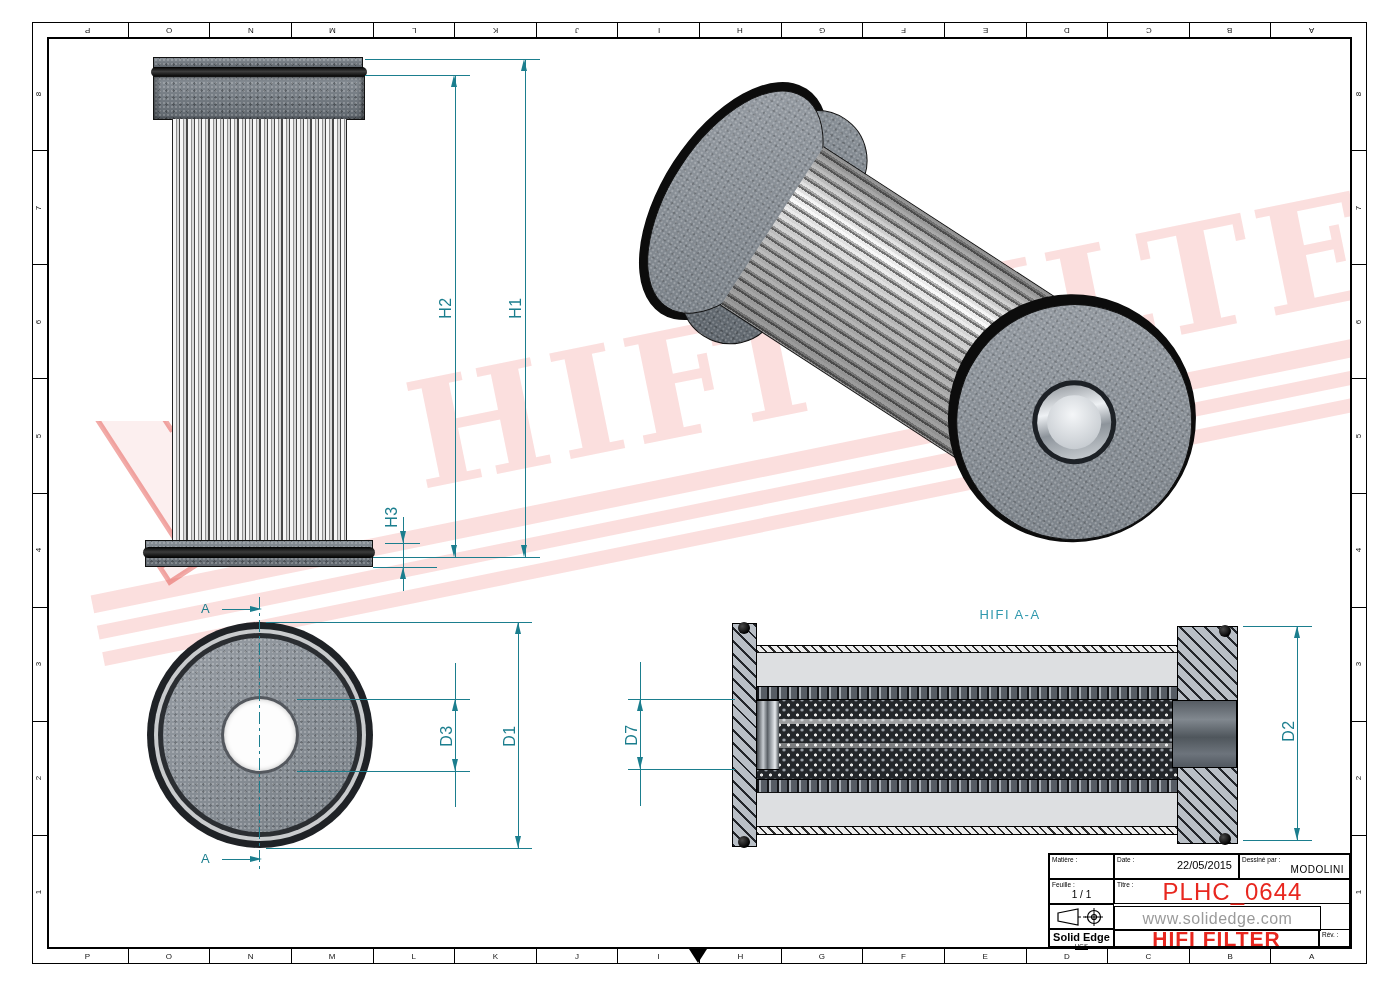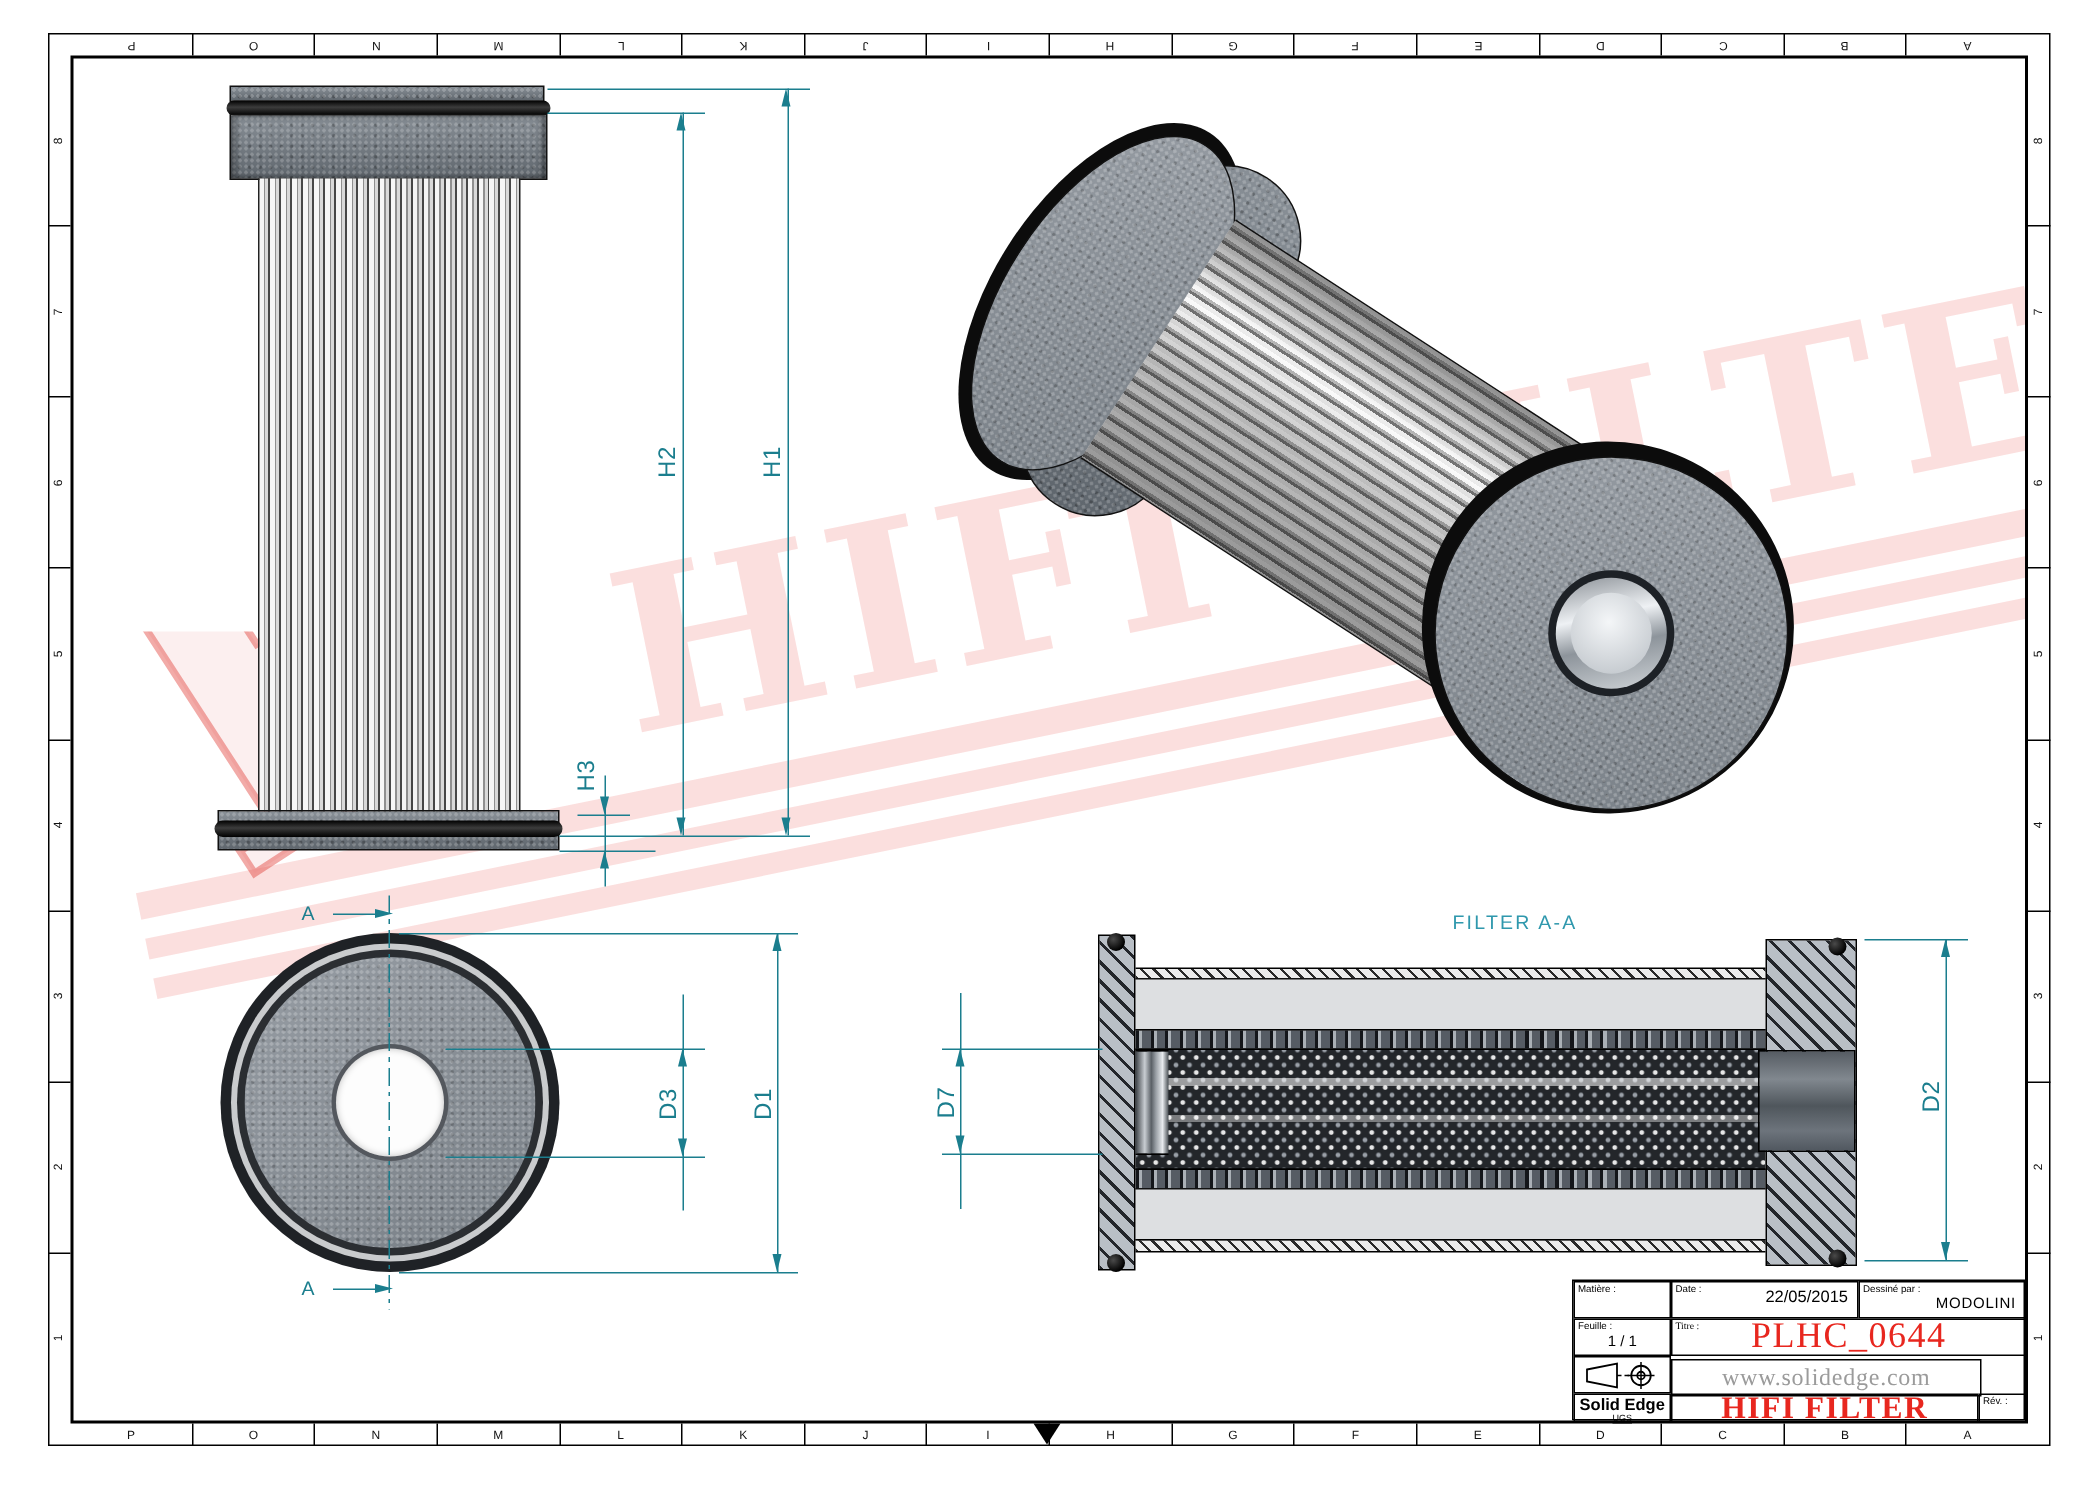--- a/index.html
+++ b/index.html
@@ -102,21 +102,21 @@
       background:radial-gradient(circle at 40% 40%,#f4f6f8,#c7ccd1 75%,#9aa0a6);}
 
   
   .tb{position:absolute;left:1048px;top:853px;width:302px;height:94px;z-index:5;background:#fff;
       border:1.5px solid #000;font-size:7px;color:#000;}
   .tb .cell{position:absolute;border:0.8px solid #000;}
   .tb .lab{position:absolute;left:2px;top:1px;font-size:6.5px;white-space:nowrap;}
   .tb-plhc{font-size:24px;color:var(--red);letter-spacing:1px;}
   .tb-url{font-size:16px;color:#9b9b9b;letter-spacing:.5px;}
   .tb-brand{font-size:21px;font-weight:bold;color:var(--red);letter-spacing:1px;}
-  .cen{display:flex;align-items:center;justify-content:center;font-family:Liberation Serif, serif;}
+  .cen{display:flex;align-items:center;justify-content:center;}
 
   .center-mark{position:absolute;left:689px;top:949px;width:0;height:0;z-index:5;
       border-left:9px solid transparent;border-right:9px solid transparent;border-top:14px solid #000;}
 </style>
 </head>
 <body>
 
 <div class="sheet">
 
   <div class="wm-clip">
@@ -204,21 +204,21 @@
   </div>
   <div>
     <div class="hl" style="left:266px;top:622px;width:266px;"></div>
     <div class="hl" style="left:266px;top:848px;width:266px;"></div>
     <div class="vl" style="left:518px;top:622px;height:226px;"></div>
     <div class="ar ar-up" style="left:514.5px;top:622px;"></div>
     <div class="ar ar-down" style="left:514.5px;top:836px;"></div>
     <div class="dlabel rot90" style="left:499px;top:727px;">D1</div>
   </div>
 
-  <div class="coupe-label" style="left:955px;top:607px;width:110px;text-align:center;">FILTER A-A</div>
+  <div class="coupe-label" style="left:955px;top:607px;width:110px;text-align:center;">HIFI A-A</div>
 
   <div>
 
     <div class="abs hatch-thin" style="left:757px;top:645px;width:420px;height:8px;z-index:2;"></div>
     <div class="abs gband" style="left:757px;top:652px;width:420px;height:35px;z-index:2;"></div>
     <div class="abs teeth" style="left:757px;top:686px;width:420px;height:14px;z-index:2;"></div>
     <div class="abs mesh" style="left:757px;top:699px;width:420px;height:81px;z-index:2;"></div>
     <div class="abs teeth" style="left:757px;top:779px;width:420px;height:14px;z-index:2;"></div>
     <div class="abs gband" style="left:757px;top:792px;width:420px;height:35px;z-index:2;"></div>
     <div class="abs hatch-thin" style="left:757px;top:826px;width:420px;height:9px;z-index:2;"></div>

